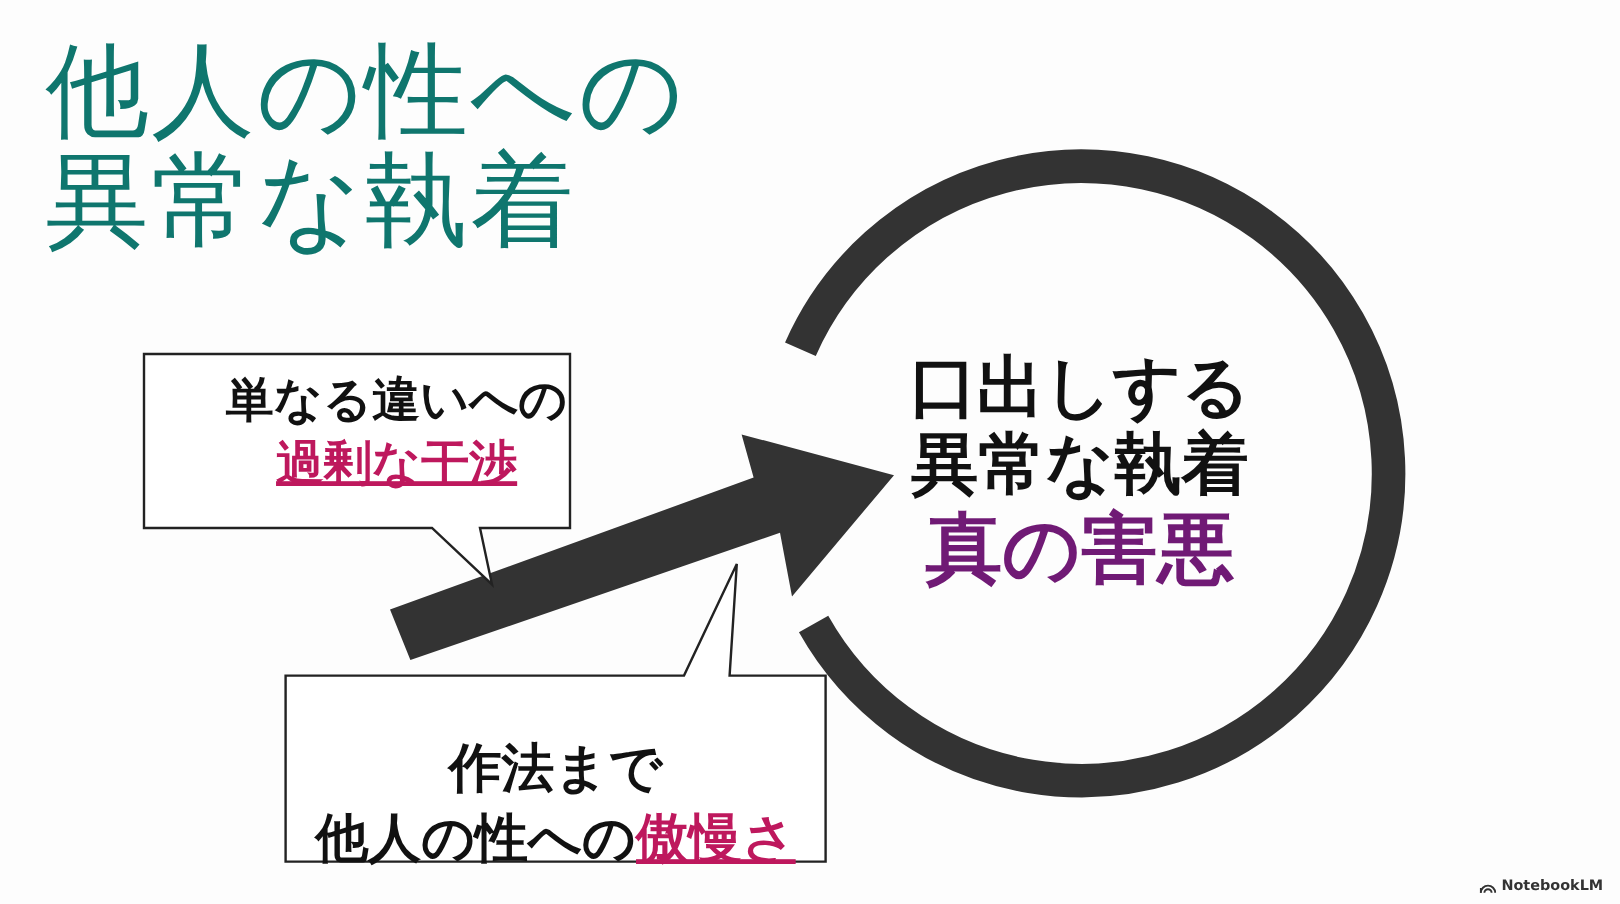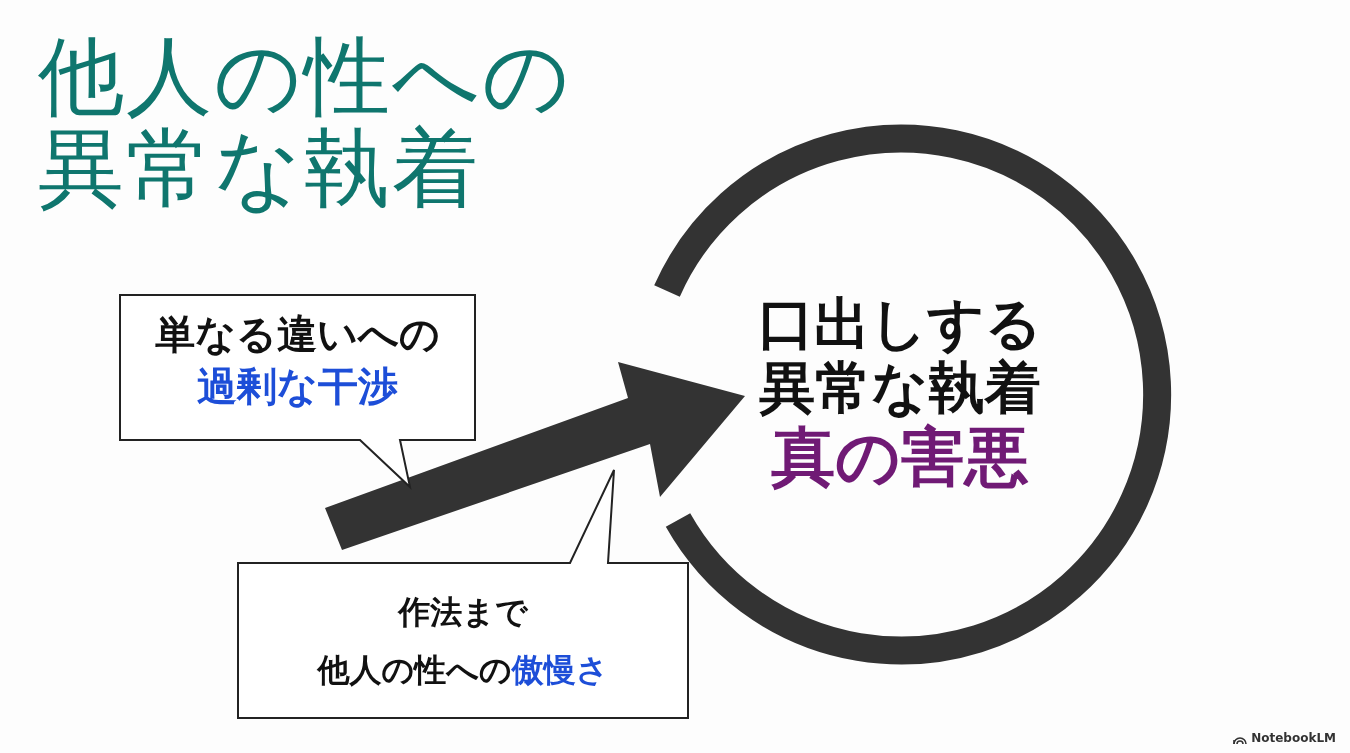--- a/index.html
+++ b/index.html
@@ -12,26 +12,26 @@
     position: absolute; left: 38px; top: 30px;
     font-size: 86px; font-weight: normal; line-height: 92px;
     color: #0f766e; letter-spacing: 2px;
   }
   .title div { white-space: nowrap; }
   svg.diagram { position: absolute; left: 0; top: 0; }
   .bubble-text {
     position: absolute; text-align: center; font-weight: bold;
     white-space: nowrap; color: #111;
   }
-  .b1 { left: 120px; top: 308px; width: 355px; font-size: 40px; line-height: 52px; }
-  .b2 { left: 238px; top: 583px; width: 450px; font-size: 32px; line-height: 58px; }
-  .accent-navy { color: #1d4ed8; }
+  .b1 { left: 120px; top: 308px; width: 355px; font-size: 40px; line-height: 52px; padding-left: 33px; }
+  .b2 { left: 238px; top: 612px; width: 450px; font-size: 44px; line-height: 58px; }
+  .accent-navy { color: #be185d; text-decoration: underline; }
   .center-text {
     position: absolute; left: 700px; top: 292px; width: 400px;
-    text-align: center; font-weight: bold; line-height: 64px; white-space: nowrap; font-family: Liberation Serif, serif;
+    text-align: center; font-weight: bold; line-height: 64px; white-space: nowrap;
   }
   .center-text .l { font-size: 56px; color: #111; }
   .center-text .red { font-size: 64px; color: #701a75; line-height: 76px; }
   .logo {
     position: absolute; right: 14px; bottom: 8px;
     font-size: 12px; font-weight: bold; color: #333;
     display: flex; align-items: flex-end; gap: 4px;
   }
 </style>
 </head>

